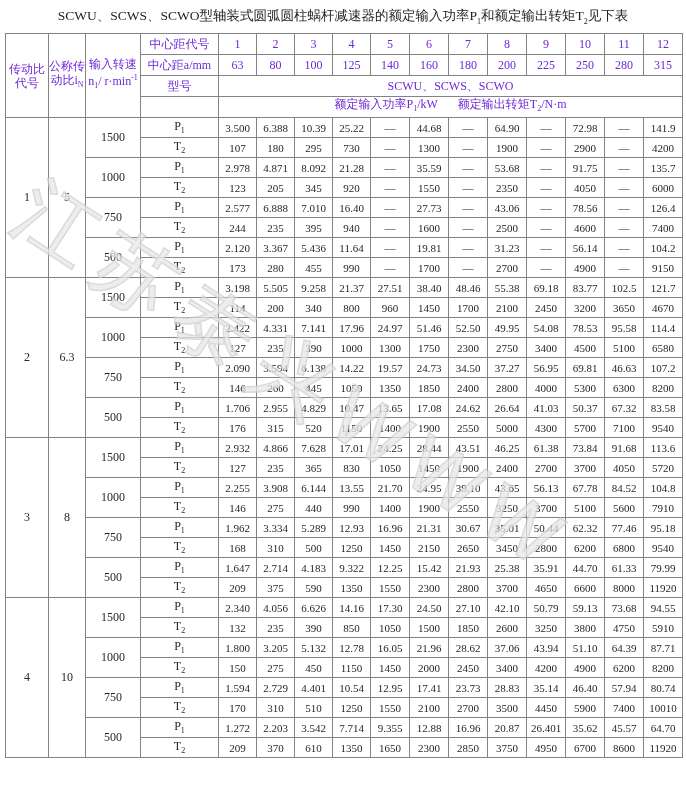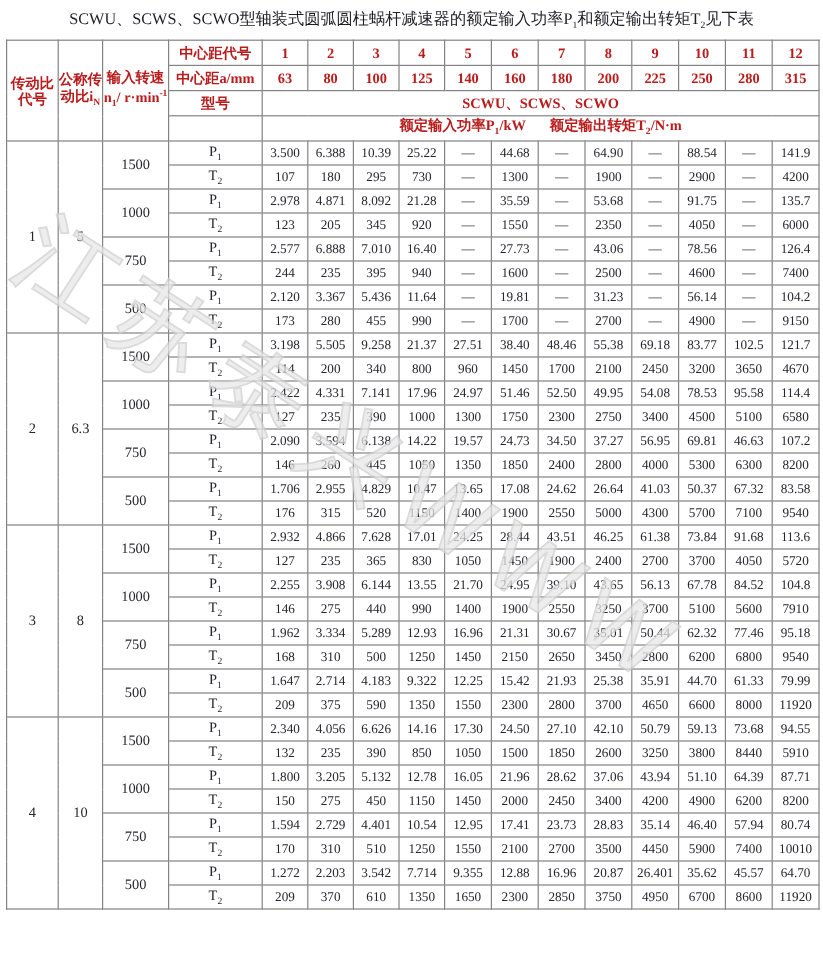--- a/index.html
+++ b/index.html
@@ -18,21 +18,21 @@
   table{
     position:absolute;left:5px;top:33px;
     border-collapse:collapse;table-layout:fixed;width:677px;
   }
   th,td{
     border:1px solid #838383;
     text-align:center;vertical-align:middle;
     padding:0;font-weight:normal;
     overflow:hidden;
   }
-  thead th, thead td{font-size:12px;line-height:14px;height:20px;color:#b91c1c;font-weight:bold;}
+  thead th, thead td{font-size:12px;line-height:14px;height:20px;color:#6d28d9;}
   tbody tr{height:20px;}
   td.num{font-size:11px;}
   td.lbl{font-size:12px;}
   .units-gap{display:inline-block;width:20px;}
   .watermark{
     position:absolute;left:52px;top:158px;z-index:6;
     transform:rotate(33deg);transform-origin:0 0;
     font-size:80px;letter-spacing:14px;white-space:nowrap;
     color:#e7e7e7;-webkit-text-stroke:1.5px #cfcfcf;
     opacity:.75;pointer-events:none;
@@ -120,21 +120,21 @@
         <td class="lbl"><span>P</span><sub>1</sub></td>
         <td class="num">3.500</td>
         <td class="num">6.388</td>
         <td class="num">10.39</td>
         <td class="num">25.22</td>
         <td class="num">—</td>
         <td class="num">44.68</td>
         <td class="num">—</td>
         <td class="num">64.90</td>
         <td class="num">—</td>
-        <td class="num">88.54</td>
+        <td class="num">72.98</td>
         <td class="num">—</td>
         <td class="num">141.9</td>
       </tr>
       <tr>
         <td class="lbl"><span>T</span><sub>2</sub></td>
         <td class="num">107</td>
         <td class="num">180</td>
         <td class="num">295</td>
         <td class="num">730</td>
         <td class="num">—</td>
@@ -514,21 +514,21 @@
         <td class="num">132</td>
         <td class="num">235</td>
         <td class="num">390</td>
         <td class="num">850</td>
         <td class="num">1050</td>
         <td class="num">1500</td>
         <td class="num">1850</td>
         <td class="num">2600</td>
         <td class="num">3250</td>
         <td class="num">3800</td>
-        <td class="num">8440</td>
+        <td class="num">4750</td>
         <td class="num">5910</td>
       </tr>
       <tr>
         <td rowspan="2" class="lbl">1000</td>
         <td class="lbl"><span>P</span><sub>1</sub></td>
         <td class="num">1.800</td>
         <td class="num">3.205</td>
         <td class="num">5.132</td>
         <td class="num">12.78</td>
         <td class="num">16.05</td>

